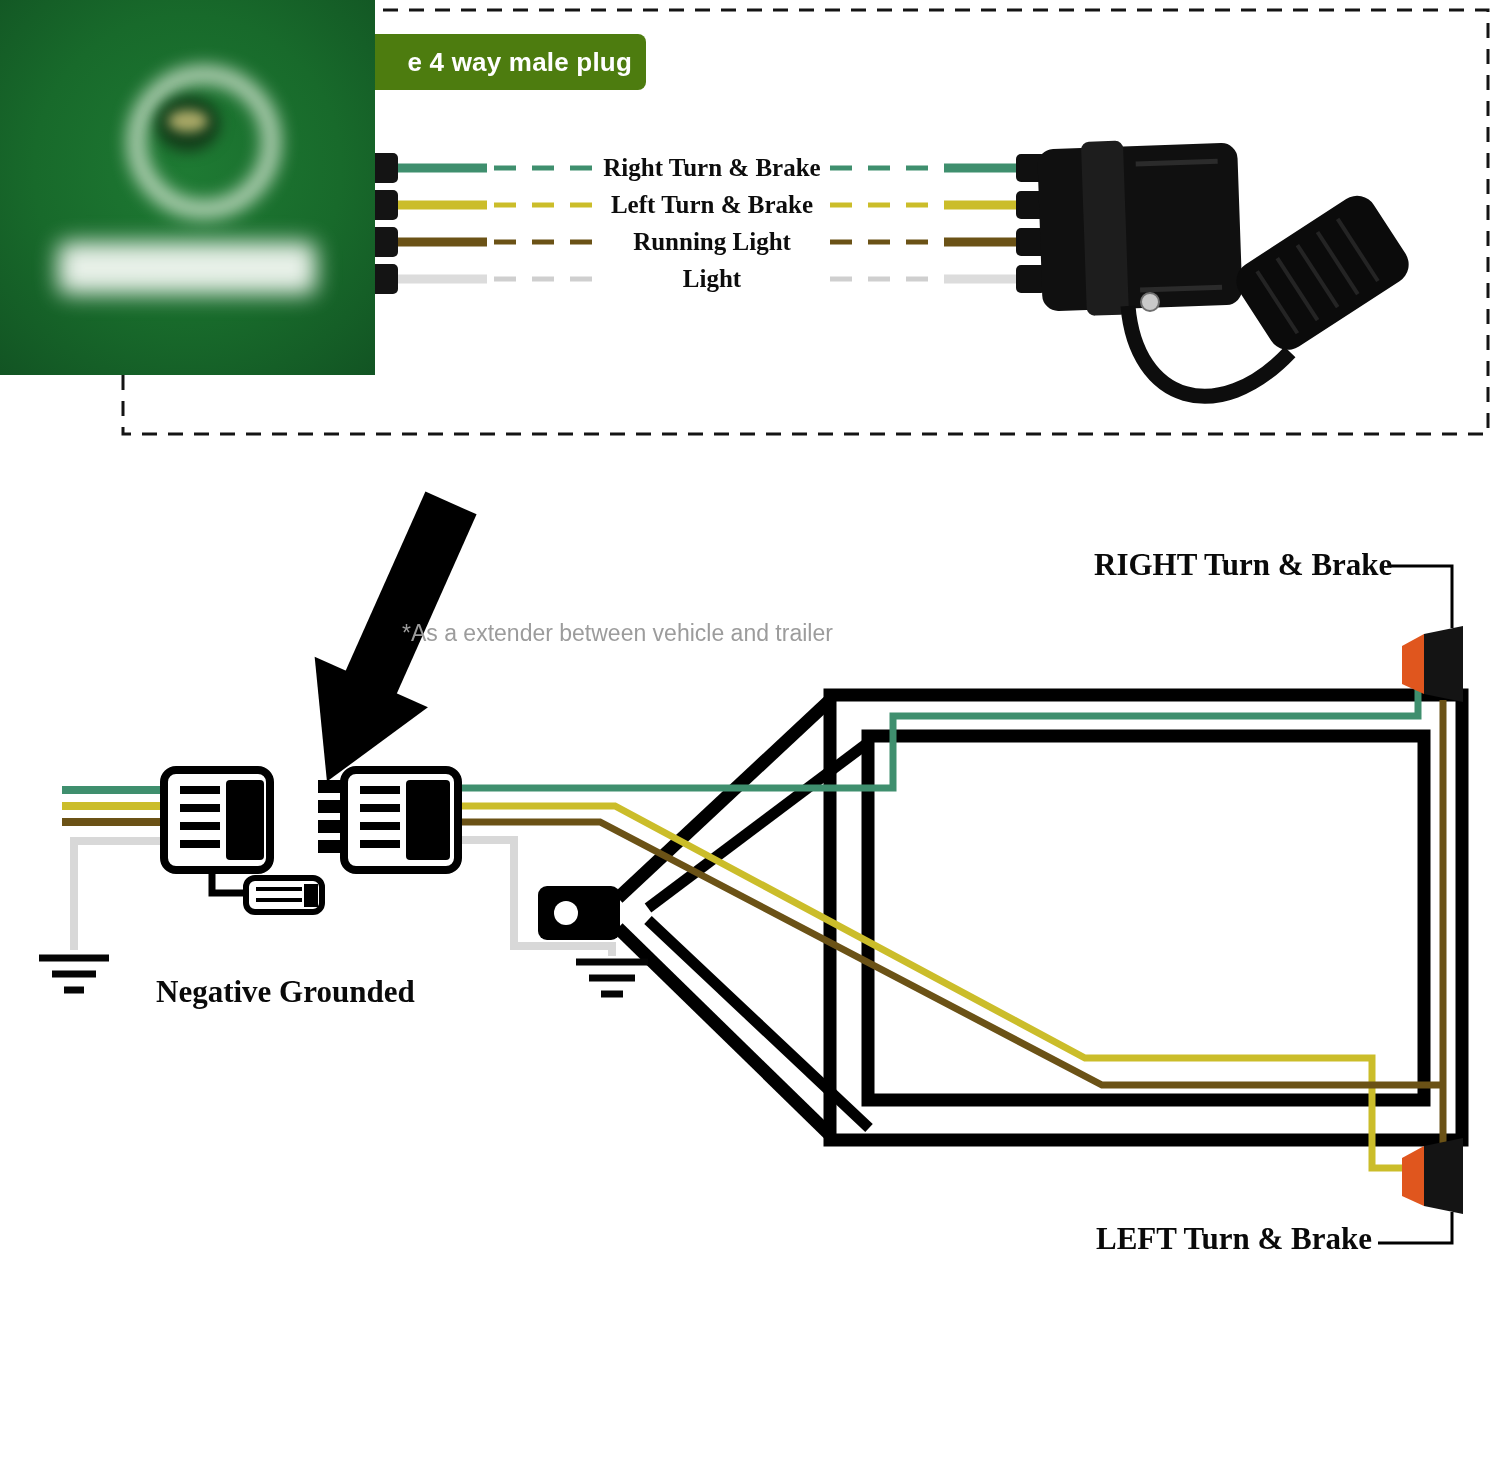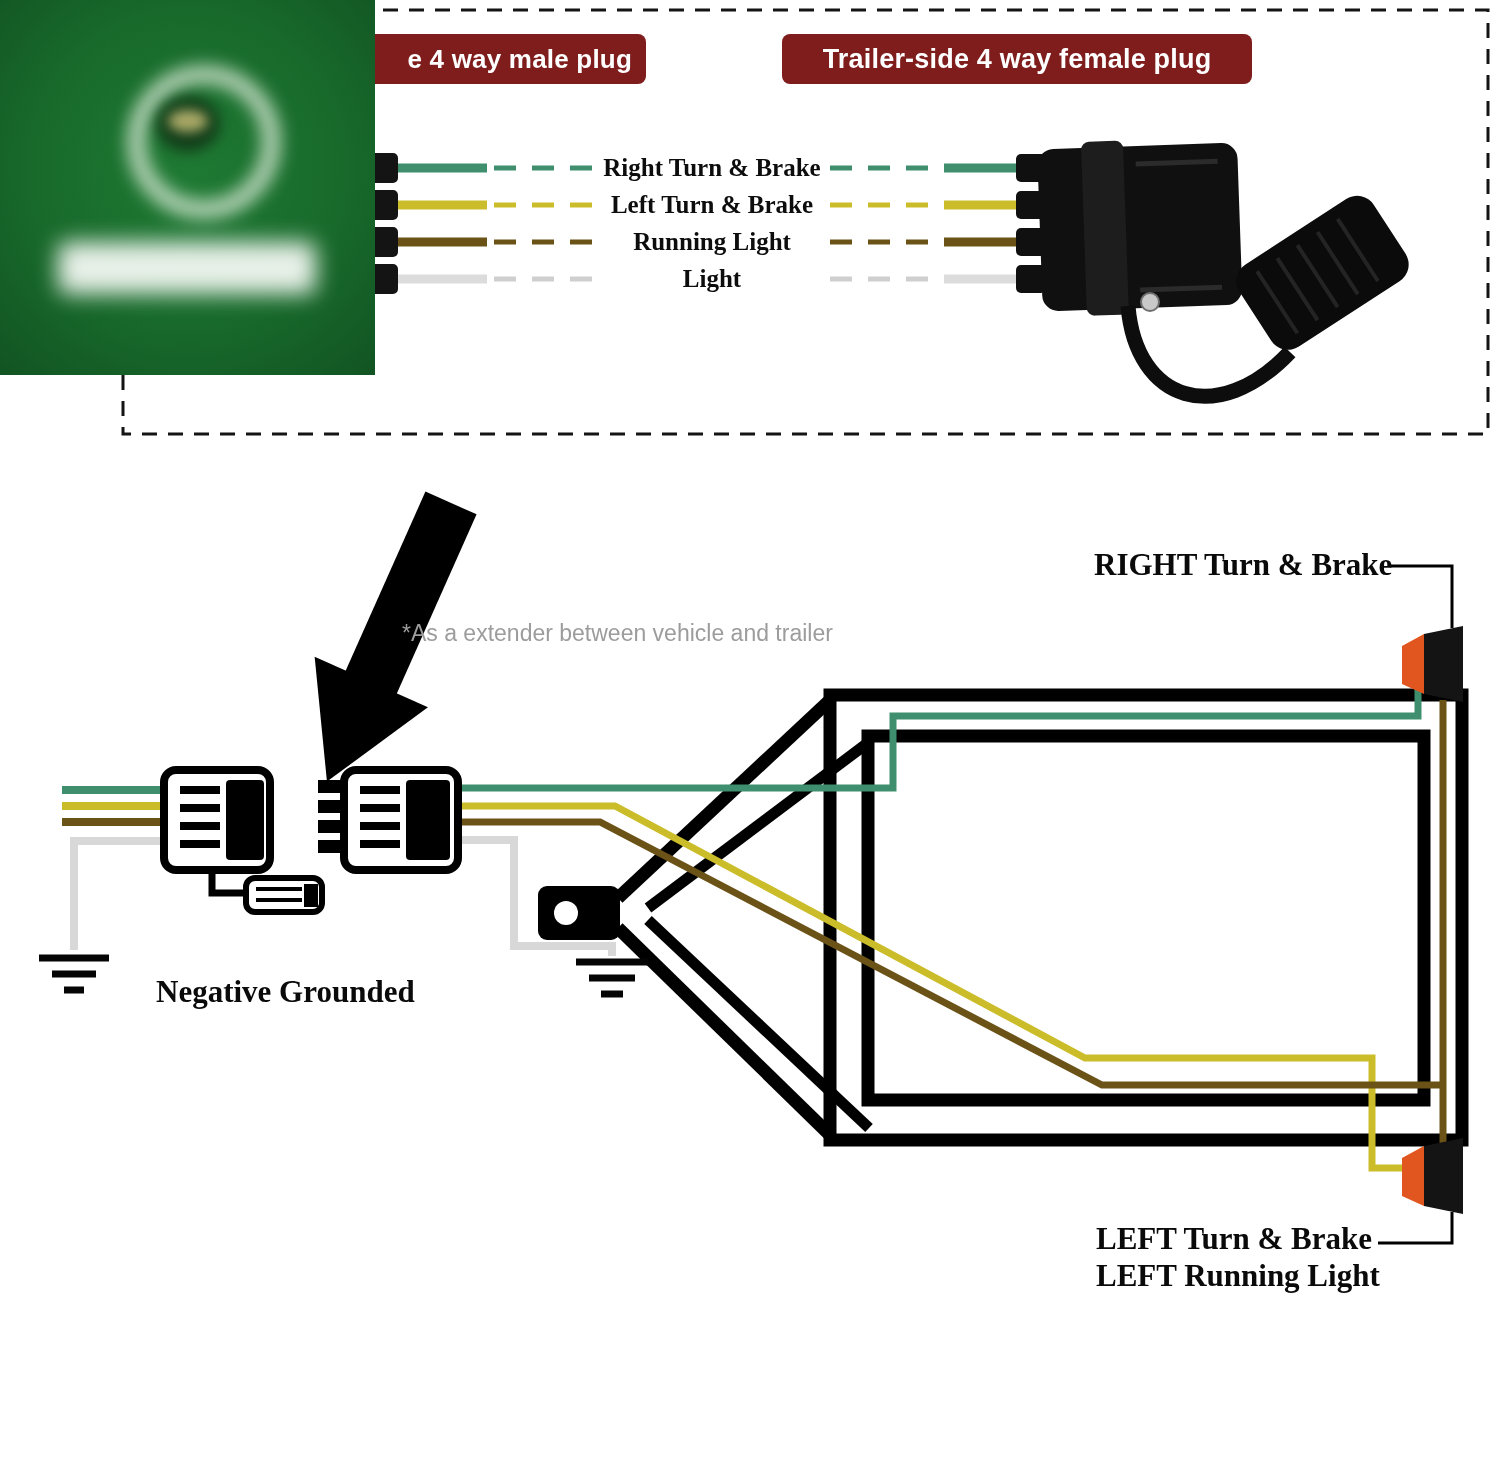--- a/index.html
+++ b/index.html
@@ -4,21 +4,21 @@
 <style>
   html,body{margin:0;padding:0;background:#ffffff;}
   #canvas{
     position:relative;width:1500px;height:1463px;background:#ffffff;
     overflow:hidden;font-family:"Liberation Sans",sans-serif;
   }
   svg{position:absolute;left:0;top:0;z-index:1;}
 
   
   .pill{
-    position:absolute;top:34px;height:50px;background:#7f1d1d;color:#fff;
+    position:absolute;top:34px;height:56px;background:#4d7c0f;color:#fff;
     border-radius:8px;display:flex;align-items:center;z-index:2;
     font-weight:bold;font-size:27px;letter-spacing:0.2px;
   }
   .pill.male{left:310px;width:322px;justify-content:flex-end;padding-right:14px;font-size:26px;}
   .pill.female{left:782px;width:470px;justify-content:center;}
 
   
   .wirelabel{
     position:absolute;left:594px;width:236px;height:32px;line-height:32px;
     text-align:center;font-family:"Liberation Serif",serif;font-weight:bold;
@@ -222,38 +222,36 @@
     <g>
       <polygon points="1424,1146 1463,1138 1463,1214 1424,1206" fill="#141414"></polygon>
       <polygon points="1402,1158 1424,1146 1424,1206 1402,1196" fill="#e0561e"></polygon>
     </g>
 
     <polyline points="1390,566 1452,566 1452,628" fill="none" stroke="#000" stroke-width="3"></polyline>
     <polyline points="1452,1212 1452,1243 1378,1243" fill="none" stroke="#000" stroke-width="3"></polyline>
   </svg>
 
   <div class="pill male">e 4 way male plug</div>
-  <div class="pill female">Trailer-side 4 way female plug</div>
 
   <div class="wirelabel" style="top:152px">Right Turn &amp; Brake</div>
   <div class="wirelabel" style="top:189px">Left Turn &amp; Brake</div>
   <div class="wirelabel" style="top:226px">Running Light</div>
   <div class="wirelabel" style="top:263px">Light</div>
 
   <div class="note">*As a extender between vehicle and trailer</div>
 
   <div class="serifbold neg">Negative Grounded</div>
 
   <div class="serifbold lightlabel right">
     <div>RIGHT Turn &amp; Brake</div>
   </div>
 
   <div class="serifbold lightlabel left">
     <div>LEFT Turn &amp; Brake</div>
-    <div>LEFT Running Light</div>
   </div>
 
   <div class="logo">
     <div class="ring"></div>
     <div class="core"></div>
     <div class="glint"></div>
     <div class="wordmark"></div>
   </div>
 
 

